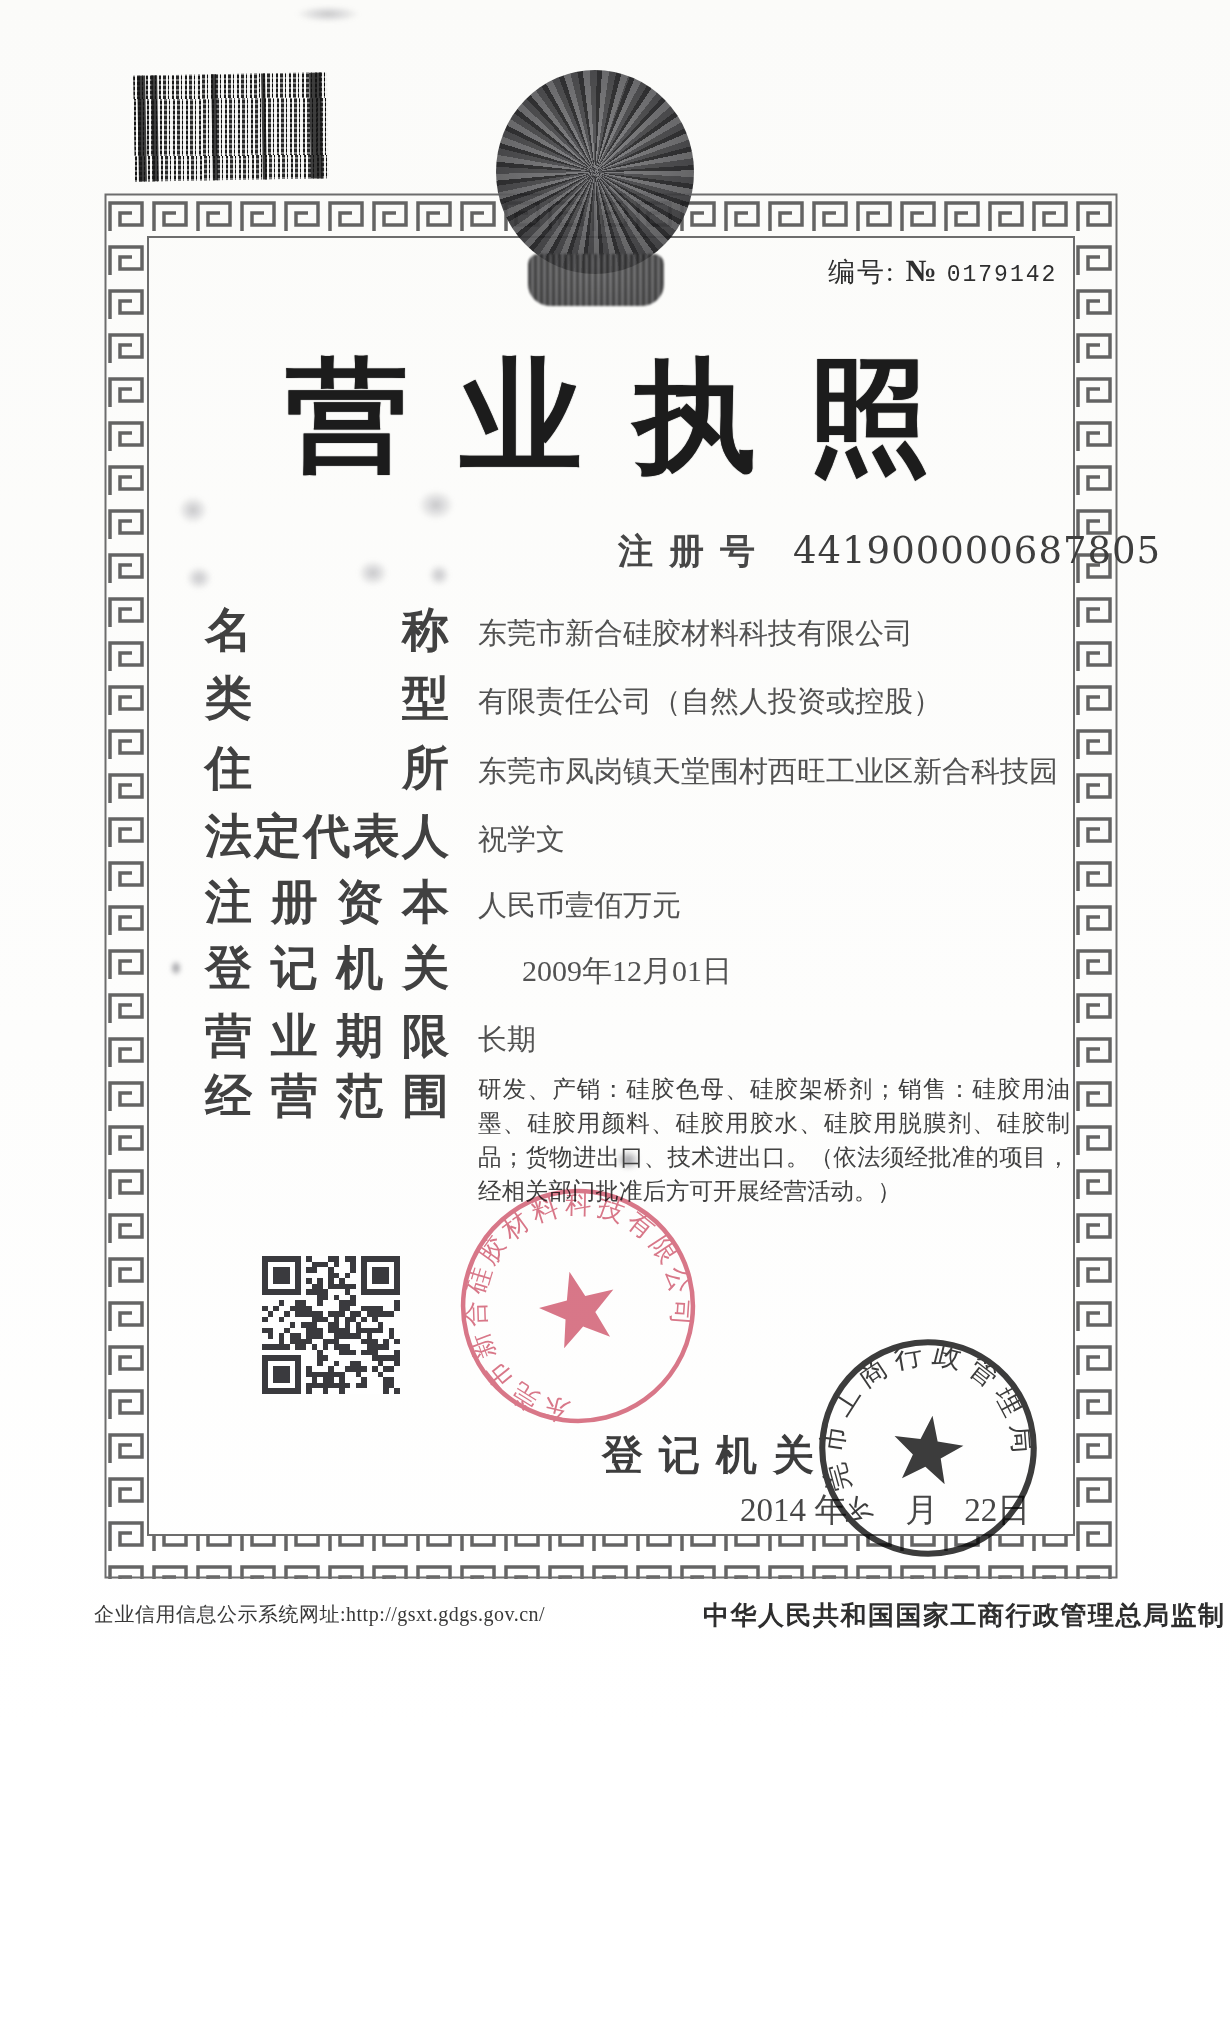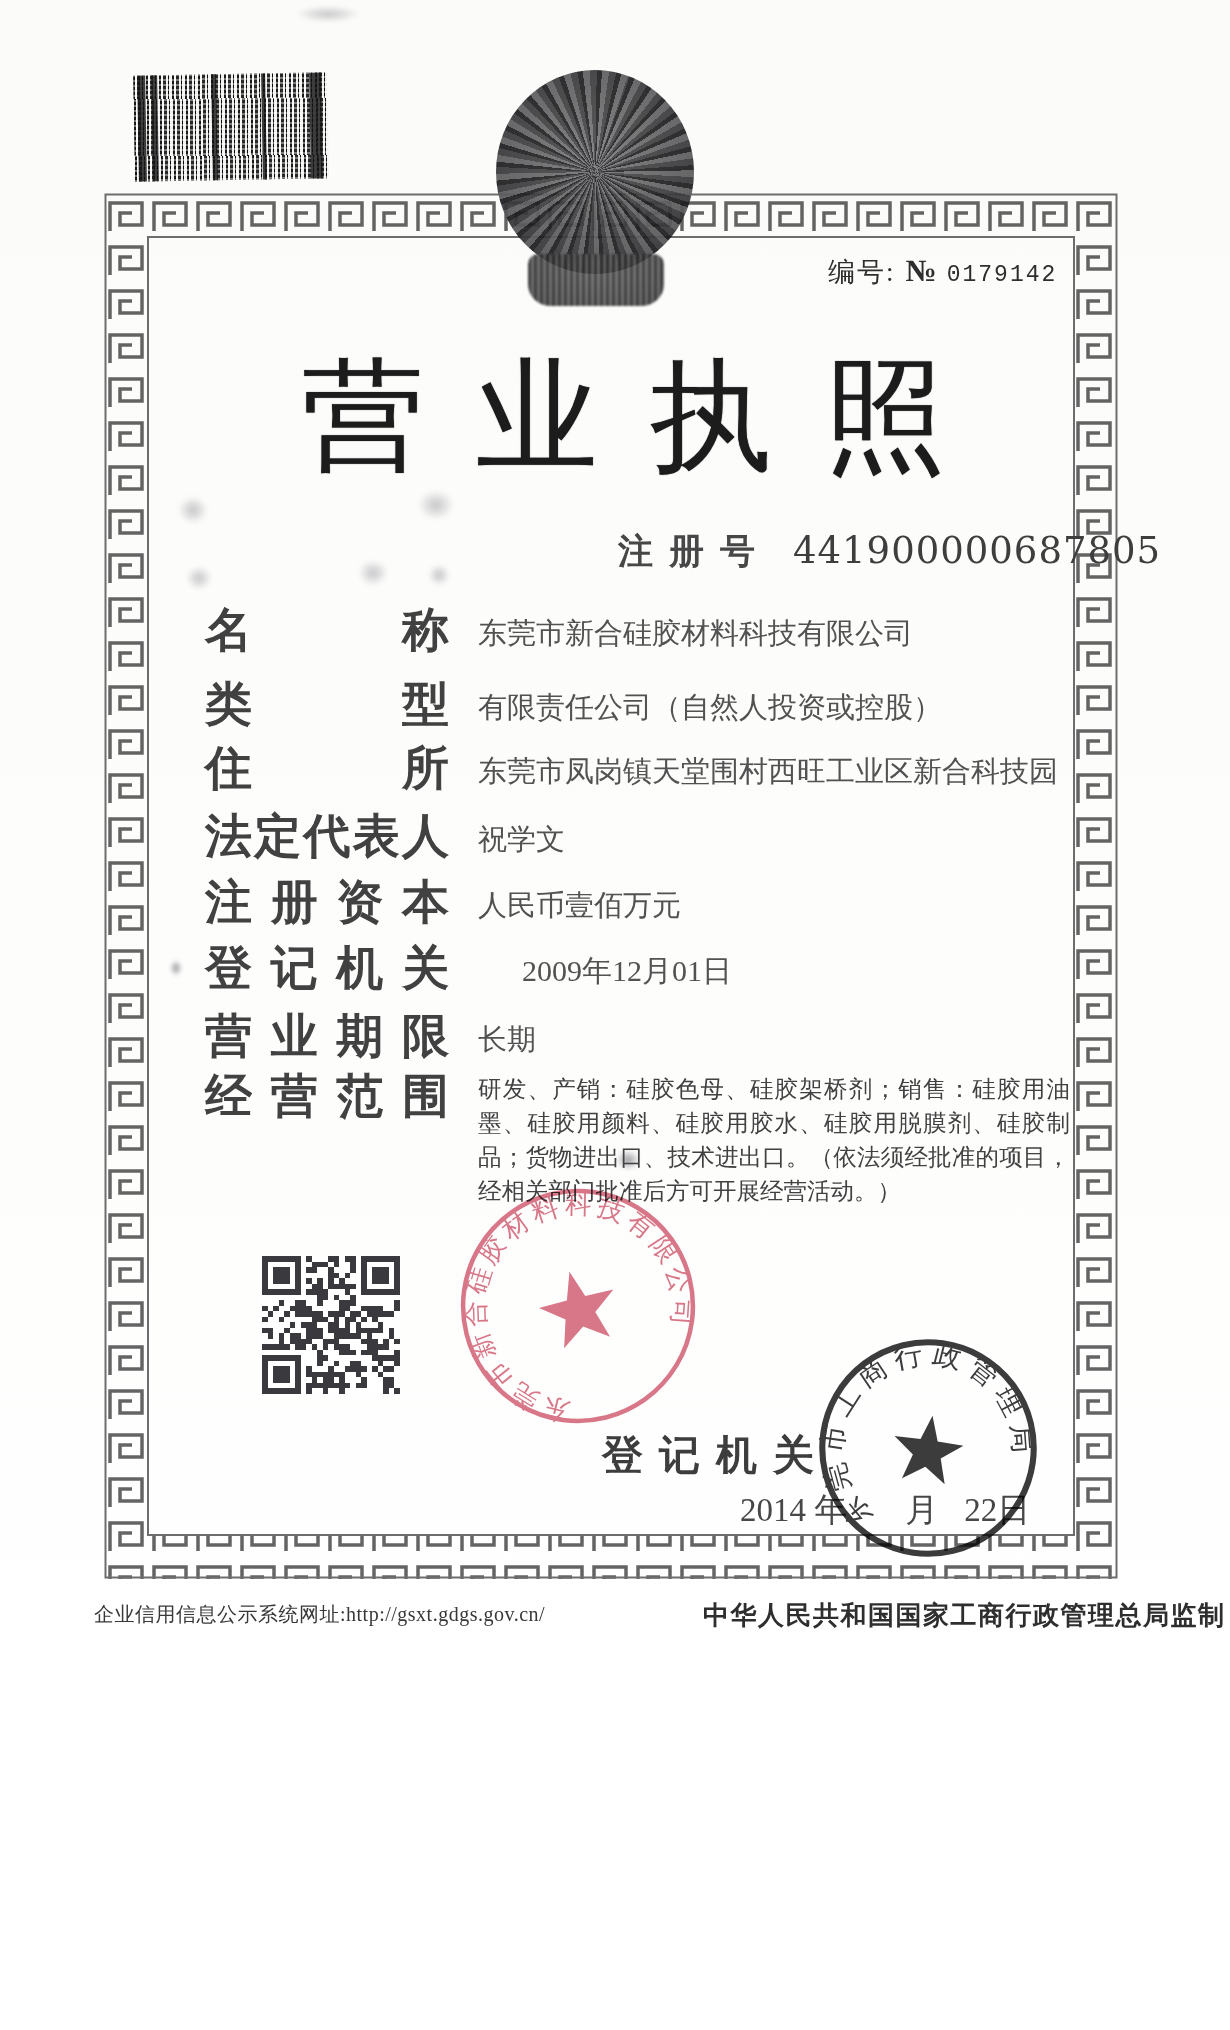--- a/index.html
+++ b/index.html
@@ -47,23 +47,23 @@
   .frame{left:104px; top:193px; z-index:2; opacity:.88;}
 
   
   .serial{left:828px; top:253px; width:250px; display:flex; align-items:baseline; gap:10px; z-index:4; color:#2e2e2e;}
   .serial .lbl{font-size:27px; letter-spacing:2px;}
   .serial .sym{font-size:31px; font-weight:700;}
   .serial .num{font-size:23px; letter-spacing:2px; font-family:Liberation Mono, monospace;}
 
   
   .title{
-    left:302px; top:336px; width:700px; z-index:4;
+    left:286px; top:336px; width:700px; z-index:4;
     font-family:"Liberation Sans", sans-serif;
-    font-size:122px; font-weight:400; color:#1c1c1c;
+    font-size:122px; font-weight:700; color:#1c1c1c;
     letter-spacing:52px; white-space:nowrap;
     text-shadow:0 0 1px #333;
   }
 
   
   .regno{left:618px; top:528px; display:flex; align-items:baseline; z-index:4;}
   .regno .lbl{font-size:35px; letter-spacing:16px; color:#474747; font-weight:600;}
   .regno .val{font-size:37px; margin-left:22px; color:#3e3e3e; font-family:"DejaVu Serif", serif; letter-spacing:1px;}
 
   
@@ -142,21 +142,21 @@
 
   <div class="abs regno">
     <span class="lbl">注册号</span>
     <span class="val">441900000687805</span>
   </div>
 
   <div class="abs row" style="top:606px;">
     <div class="flabel">名称</div>
     <div class="fvalue">东莞市新合硅胶材料科技有限公司</div>
   </div>
-  <div class="abs row" style="top:674px;margin-top:6px;">
+  <div class="abs row" style="top:674px;">
     <div class="flabel">类型</div>
     <div class="fvalue">有限责任公司（自然人投资或控股）</div>
   </div>
   <div class="abs row" style="top:744px;">
     <div class="flabel">住所</div>
     <div class="fvalue">东莞市凤岗镇天堂围村西旺工业区新合科技园</div>
   </div>
   <div class="abs row" style="top:812px;">
     <div class="flabel">法定代表人</div>
     <div class="fvalue">祝学文</div>

